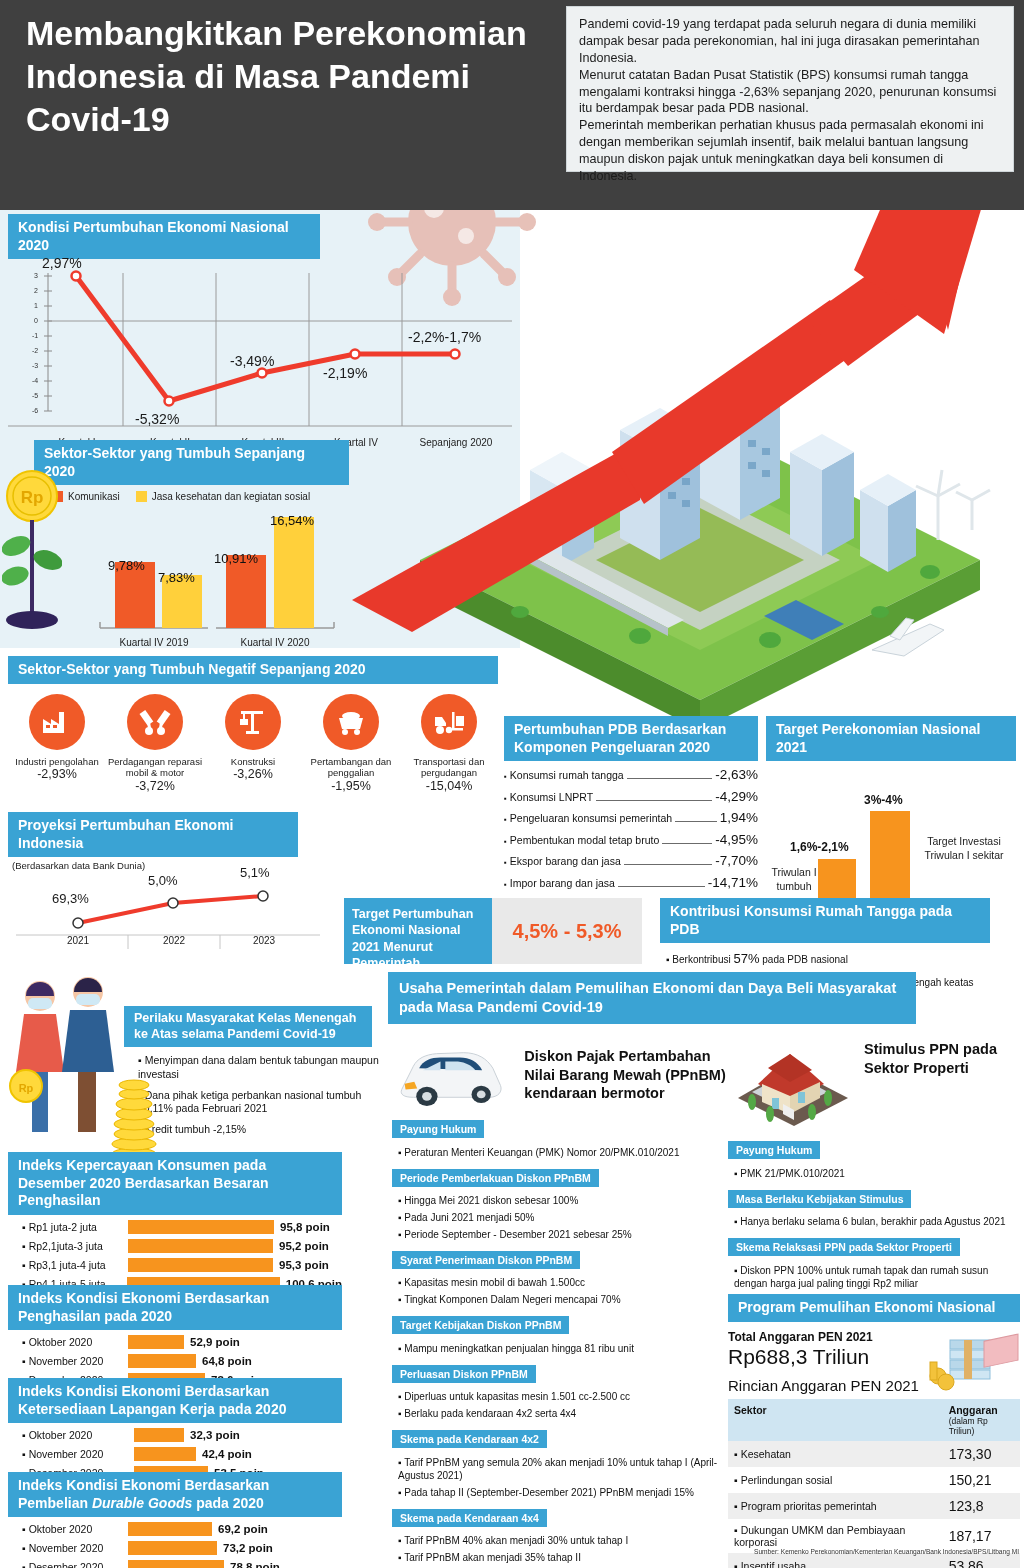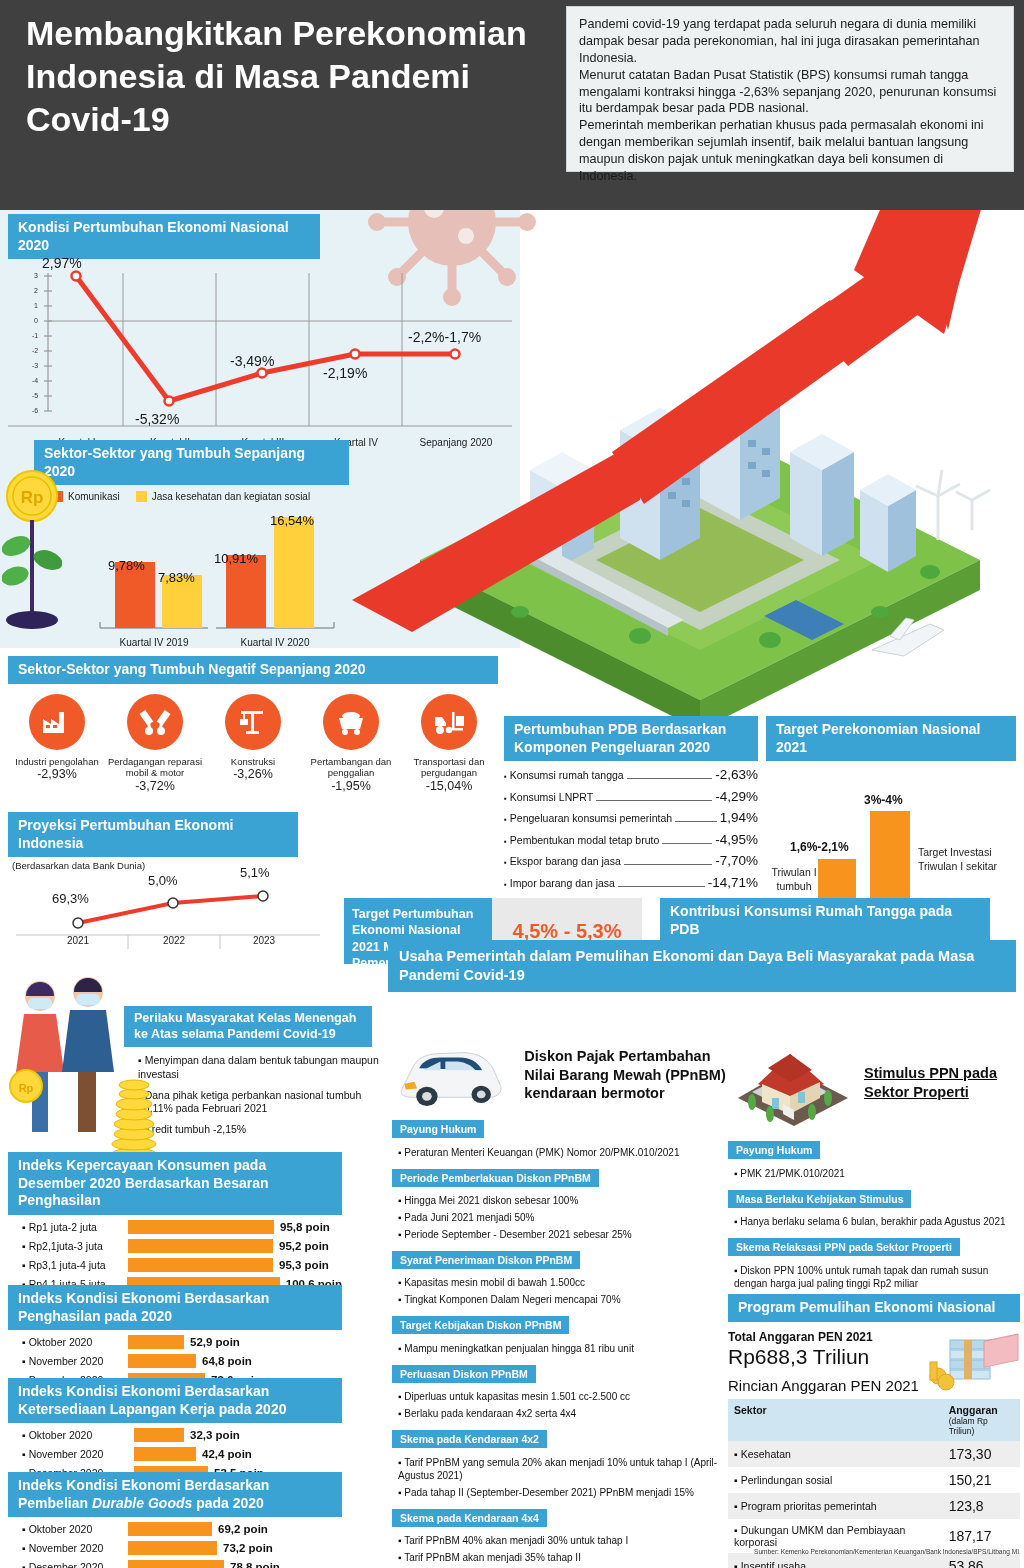--- a/index.html
+++ b/index.html
@@ -88,21 +88,21 @@
   
   .card-kont { position:absolute; left:660px; top:898px; width:356px; }
   .kont-li { font-size:10px; color:#111; margin:8px 0 0 6px; }
   .kont-li .big { font-size:13px; }
 
   
   .card-per { position:absolute; left:124px; top:1006px; width:258px; }
   .per-li { font-size:10.5px; color:#111; margin:7px 0 0 14px; line-height:1.3; }
 
   
-  .panel-usaha { position:absolute; left:388px; top:940px; width:628px; }
+  .panel-usaha { position:absolute; left:388px; top:972px; width:528px; }
   .usaha-bar { background:#3aa3d4; color:#fff; font-weight:bold; font-size:14.5px; padding:7px 11px; line-height:1.3; }
   .col-left { position:absolute; left:392px; top:1040px; width:336px; }
   .col-right { position:absolute; left:728px; top:1040px; width:292px; }
   .hd-title { font-size:14.5px; font-weight:bold; color:#111; line-height:1.3; }
   .li { font-size:10px; color:#111; margin:3.5px 0 0 6px; line-height:1.32; }
   .sect { margin-top:9px; }
 
   
   .idx { position:absolute; left:8px; }
   .idx-row { display:flex; align-items:center; font-size:10.5px; color:#111; margin-top:5px; }
@@ -516,21 +516,21 @@
   </div>
 
   <div class="card-t2021">
     <div class="bar" style="width:250px;">Target Perekonomian Nasional 2021</div>
     <div class="t-plot">
       <div class="t-bar" style="left:52px; width:38px; height:54px;"></div>
       <div class="t-bar" style="left:104px; width:40px; height:102px;"></div>
       <span class="t-lab" style="left:24px; top:67px;">1,6%-2,1%</span>
       <span class="t-lab" style="left:98px; top:20px;">3%-4%</span>
       <span class="t-side" style="left:4px; top:92px; width:48px; text-align:center;">Triwulan I tumbuh</span>
-      <span class="t-side" style="left:152px; top:72px; width:92px;">Target Investasi Triwulan I sekitar</span>
+      <span class="t-side" style="left:152px; top:61px; width:92px;text-align:center;">Target Investasi Triwulan I sekitar</span>
     </div>
   </div>
 
   <div class="card-tp">
     <div class="tp-left">Target Pertumbuhan Ekonomi Nasional 2021 Menurut Pemerintah</div>
     <div class="tp-right">4,5% - 5,3%</div>
   </div>
 
   <div class="card-kont">
     <div class="bar" style="width:330px;">Kontribusi Konsumsi Rumah Tangga pada PDB</div>
@@ -629,21 +629,21 @@
       <div class="li">▪ <span>Pada tahap II (September-Desember 2021) PPnBM menjadi 15%</span></div>
     </div>
     <div class="sect">
       <span class="minibar">Skema pada Kendaraan 4x4</span>
       <div class="li">▪ <span>Tarif PPnBM 40% akan menjadi 30% untuk tahap I</span></div>
       <div class="li">▪ <span>Tarif PPnBM akan menjadi 35% tahap II</span></div>
     </div>
   </div>
 
   <div class="col-right">
-    <div style="display:flex; align-items:center; gap:6px;text-decoration:underline;">
+    <div style="display:flex; align-items:flex-start; gap:6px;">
       <svg width="130" height="86" viewBox="0 0 130 86">
         <polygon points="10,58 62,28 120,58 66,86" fill="#6b5a4e"></polygon>
         <polygon points="24,52 62,32 100,52 62,70" fill="#cfd4d8"></polygon>
         <polygon points="30,44 62,14 96,44 62,60" fill="#c0392b"></polygon>
         <polygon points="34,44 34,62 62,74 62,56" fill="#efe3c8"></polygon>
         <polygon points="62,56 62,74 92,58 92,42" fill="#e3d4b2"></polygon>
         <polygon points="40,28 62,14 84,30 62,42" fill="#b33325"></polygon>
         <rect x="44" y="58" width="7" height="11" fill="#7fc4d8"></rect>
         <rect x="70" y="52" width="7" height="11" fill="#7fc4d8"></rect>
         <polygon points="55,64 66,70 66,80 55,74" fill="#efefef"></polygon>

